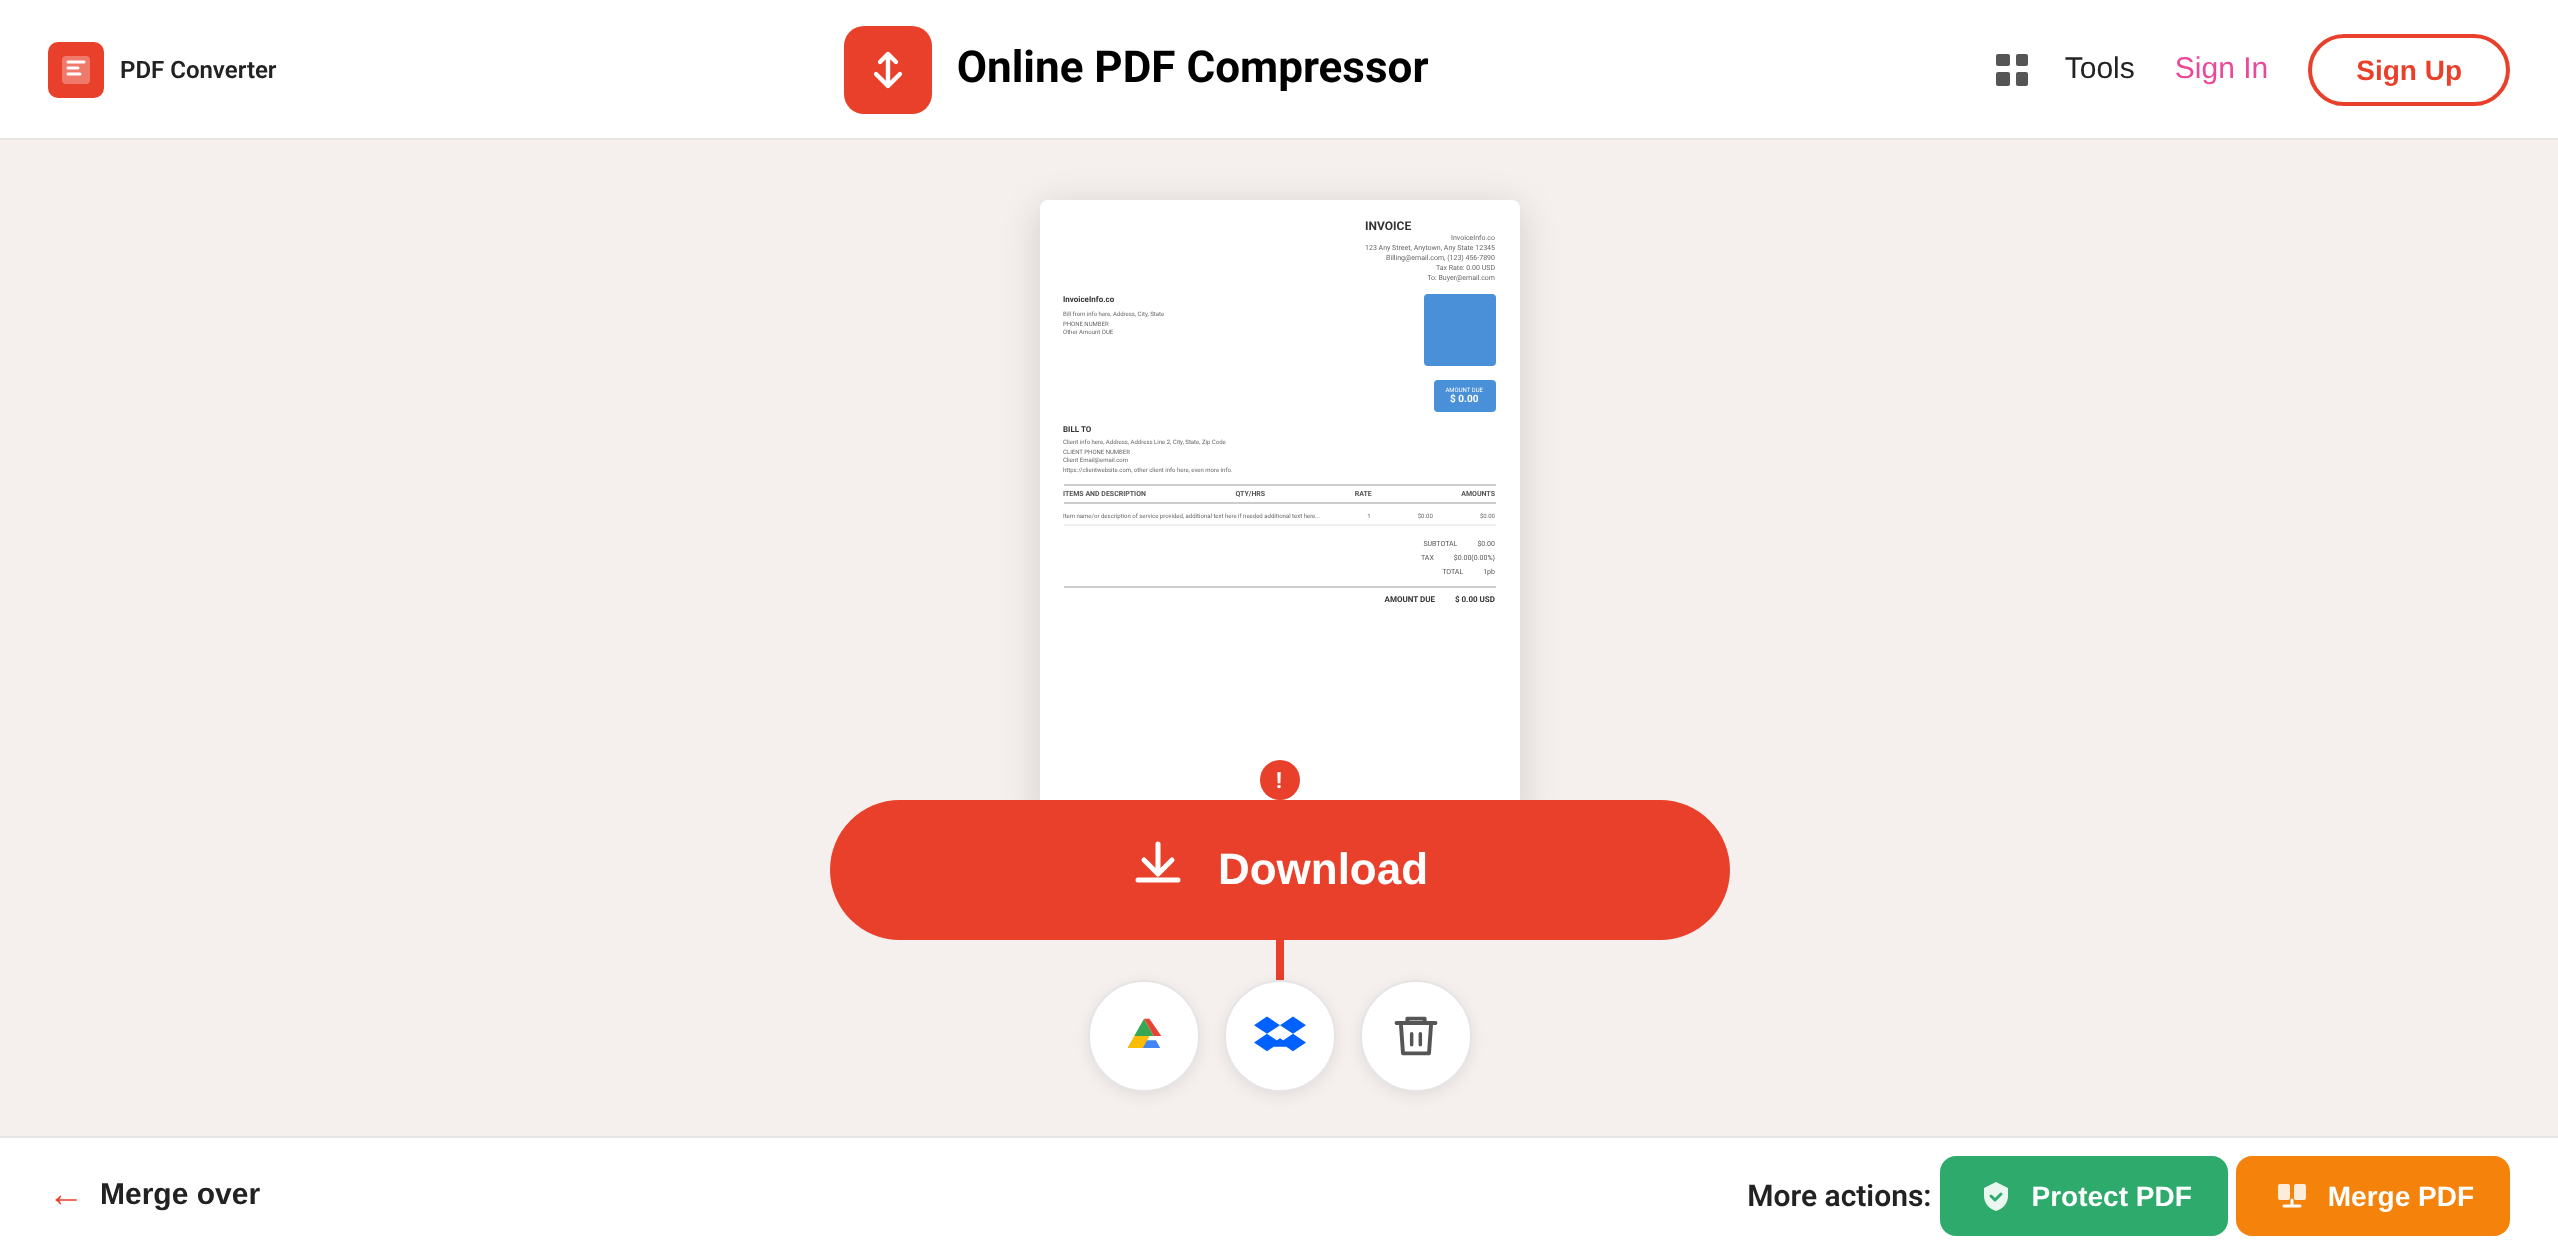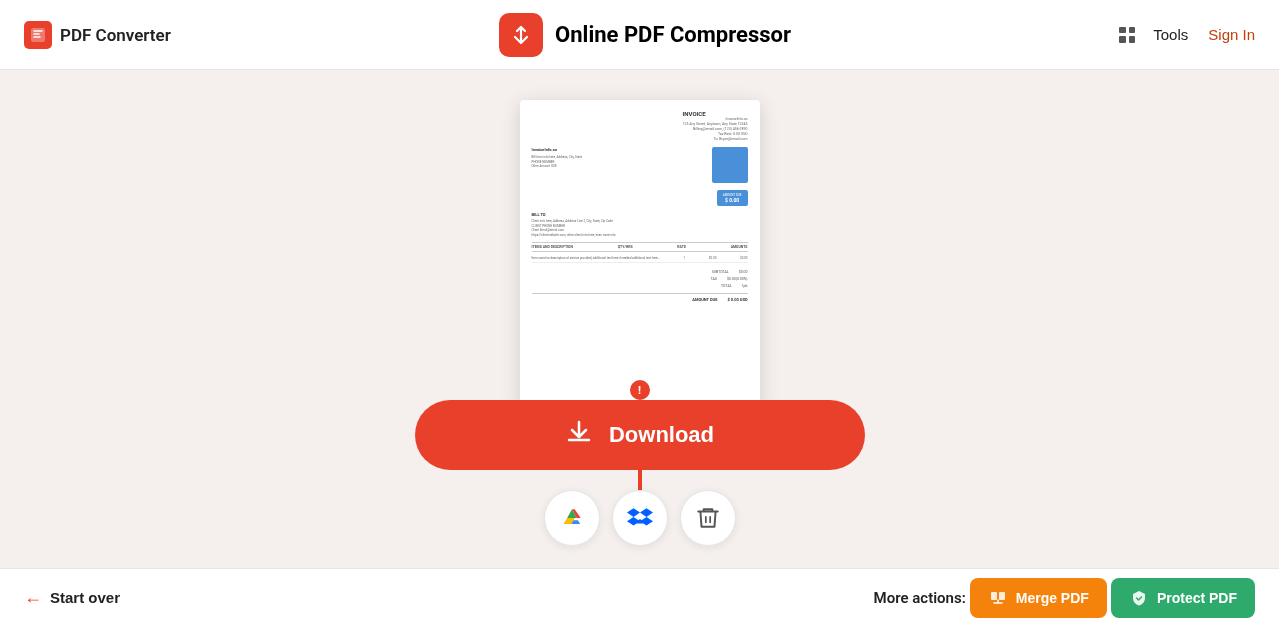--- a/index.html
+++ b/index.html
@@ -34,21 +34,21 @@
       background: #e8402a;
       border-radius: 5px;
       display: flex;
       align-items: center;
       justify-content: center;
     }
     .pdf-converter-icon svg {
       width: 18px; height: 18px;
     }
     .header-brand-label {
-      font-size: 17px;
+      font-size: 12px;
       font-weight: 600;
       color: #222;
     }
     .header-center {
       flex: 1;
       display: flex;
       align-items: center;
       justify-content: center;
       gap: 12px;
     }
@@ -89,21 +89,21 @@
       gap: 3px;
       width: 16px;
       height: 16px;
     }
     .tools-grid span {
       background: #555;
       border-radius: 1px;
     }
     .signin-btn {
       font-size: 15px;
-      color: #c2410c;
+      color: #ec4899;
       cursor: pointer;
       background: none;
       border: none;
     }
     .signup-btn {
       font-size: 14px;
       font-weight: 600;
       color: #e8402a;
       border: 2px solid #e8402a;
       border-radius: 24px;
@@ -419,20 +419,21 @@
     <button class="tools-btn">
       <div class="tools-grid">
         <span></span>
           <span></span>
           <span></span>
           <span></span>
       </div>
       <span>Tools</span>
     </button>
     <button class="signin-btn">Sign In</button>
+    <button class="signup-btn">Sign Up</button>
   </div>
 </header>
 
 <main class="main-content">
 
   <div class="pdf-preview">
     <div class="pdf-preview-inner">
       <div class="invoice-header">
         <div>
           <div class="invoice-title">INVOICE</div>
@@ -534,37 +535,37 @@
           <path d="M10 11v5M14 11v5" stroke="#555" stroke-width="1.6" stroke-linecap="round"></path>
         </svg>
       </button>
     </div>
   </div>
 </main>
 
 <div class="bottom-bar">
   <button class="start-over-btn">
     <span class="start-over-arrow">←</span>
-    <span>Start over</span>
+    <span>Merge over</span>
   </button>
   <div class="more-actions">
     <span class="more-actions-label">More actions:</span>
+    <button class="action-btn protect-btn">
+      <span class="action-btn-icon">
+        <svg width="18" height="18" viewBox="0 0 18 18" fill="none">
+          <path d="M9 2L3 5v4c0 3.5 2.5 6.5 6 7.5C12.5 15.5 15 12.5 15 9V5L9 2z" fill="white" opacity="0.9"></path>
+          <path d="M6.5 9l2 2 3-3" stroke="#2eaa6c" stroke-width="1.5" stroke-linecap="round" stroke-linejoin="round"></path>
+        </svg>
+      </span>
+      <span>Protect PDF</span>
+    </button>
     <button class="action-btn merge-btn">
       <span class="action-btn-icon">
         <svg width="18" height="18" viewBox="0 0 18 18" fill="none">
           <rect x="2" y="3" width="6" height="8" rx="1" fill="white" opacity="0.85"></rect>
           <rect x="10" y="3" width="6" height="8" rx="1" fill="white" opacity="0.85"></rect>
           <path d="M5 14h8M9 11v3" stroke="white" stroke-width="1.5" stroke-linecap="round"></path>
         </svg>
       </span>
       <span>Merge PDF</span>
     </button>
-    <button class="action-btn protect-btn">
-      <span class="action-btn-icon">
-        <svg width="18" height="18" viewBox="0 0 18 18" fill="none">
-          <path d="M9 2L3 5v4c0 3.5 2.5 6.5 6 7.5C12.5 15.5 15 12.5 15 9V5L9 2z" fill="white" opacity="0.9"></path>
-          <path d="M6.5 9l2 2 3-3" stroke="#2eaa6c" stroke-width="1.5" stroke-linecap="round" stroke-linejoin="round"></path>
-        </svg>
-      </span>
-      <span>Protect PDF</span>
-    </button>
   </div>
 </div>
 
 </body></html>

